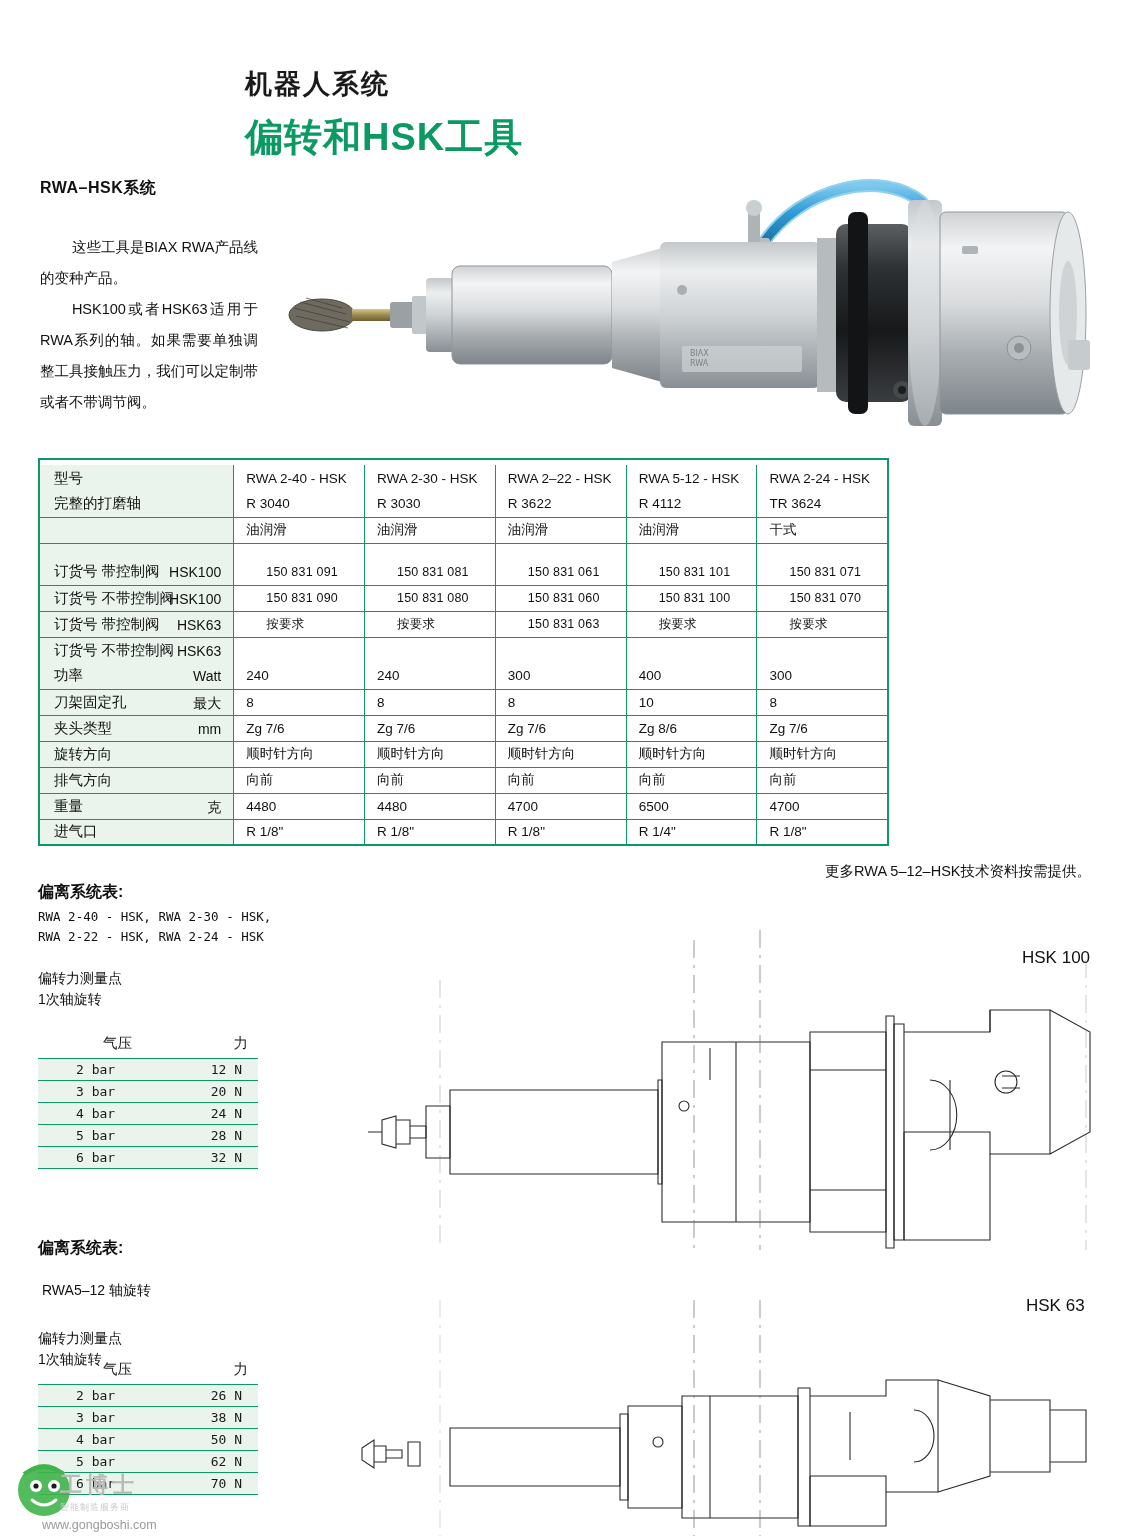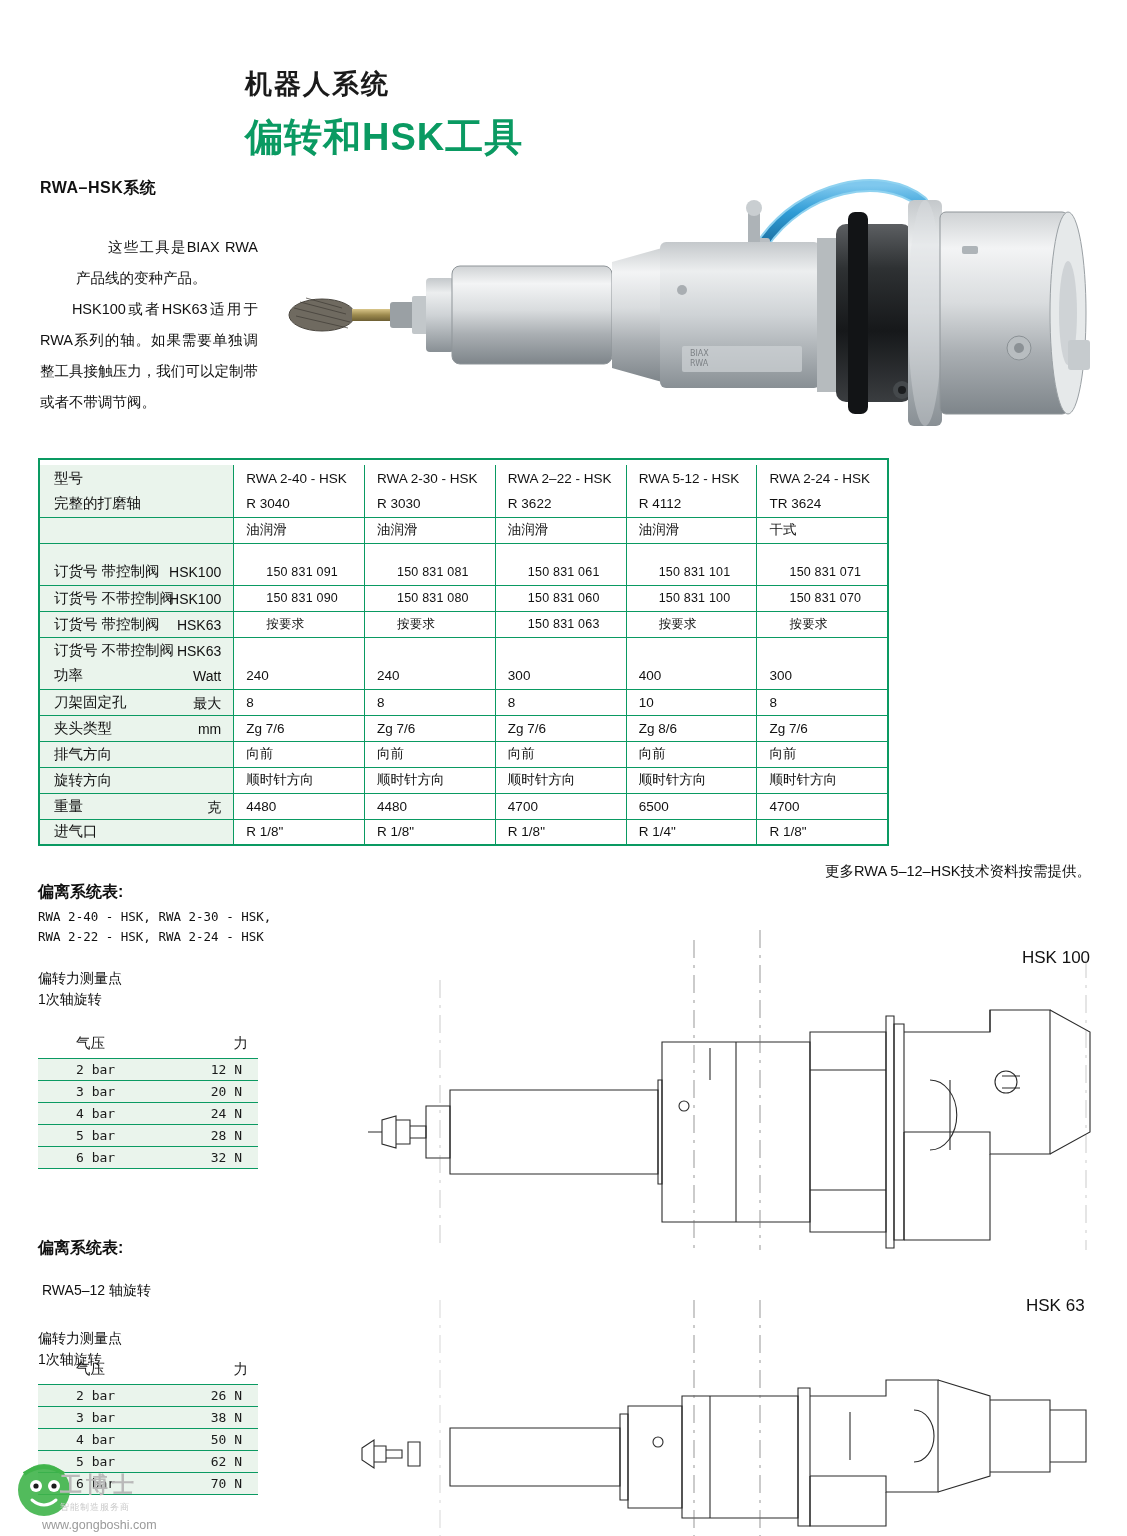--- a/index.html
+++ b/index.html
@@ -43,21 +43,21 @@
   .intro {
     position: absolute;
     left: 40px; top: 232px;
     width: 218px;
     font-size: 14.5px;
     line-height: 31px;
     color: #111;
     text-align: justify;
   }
   .intro p { margin: 0; }
-  .intro p.first { text-indent: 2.2em; margin-left: 36px; }
+  .intro p.first { text-indent: 2.2em; }
   .intro p.second { text-indent: 2.2em; }
 
   
   .photo {
     position: absolute;
     left: 262px; top: 150px;
     width: 840px; height: 300px;
   }
 
   
@@ -138,21 +138,21 @@
     border-collapse: collapse;
     font-family: "DejaVu Sans Mono", monospace;
     font-size: 13px;
   }
   .dtable th {
     font-weight: normal;
     font-size: 14.5px;
     font-family: "Liberation Sans", sans-serif;
     padding: 2px 10px 5px 10px;
     border-bottom: 1.5px solid #0a9a62;
-    text-align: left;
+    text-align: center;
   }
   .dtable th.r { text-align: right; }
   .dtable td {
     padding: 3px 16px;
     border-bottom: 1px solid #0a9a62;
     background: #eaf4ec;
   }
   .dtable td.r { text-align: right; }
 
   
@@ -386,35 +386,35 @@
     <tr class="rule">
       <td class="lbl"><span>夹头类型</span><span class="unit">mm</span></td>
       <td class="val">Zg 7/6</td>
       <td class="val">Zg 7/6</td>
       <td class="val">Zg 7/6</td>
       <td class="val">Zg 8/6</td>
       <td class="val">Zg 7/6</td>
     </tr>
 
     <tr class="rule">
+      <td class="lbl"><span>旋转方向</span><span class="unit"></span></td>
+      <td class="val">顺时针方向</td>
+      <td class="val">顺时针方向</td>
+      <td class="val">顺时针方向</td>
+      <td class="val">顺时针方向</td>
+      <td class="val">顺时针方向</td>
+    </tr>
+
+    <tr class="rule">
       <td class="lbl"><span>排气方向</span><span class="unit"></span></td>
       <td class="val">向前</td>
       <td class="val">向前</td>
       <td class="val">向前</td>
       <td class="val">向前</td>
       <td class="val">向前</td>
-    </tr>
-
-    <tr class="rule">
-      <td class="lbl"><span>旋转方向</span><span class="unit"></span></td>
-      <td class="val">顺时针方向</td>
-      <td class="val">顺时针方向</td>
-      <td class="val">顺时针方向</td>
-      <td class="val">顺时针方向</td>
-      <td class="val">顺时针方向</td>
     </tr>
 
     <tr class="rule">
       <td class="lbl"><span>重量</span><span class="unit">克</span></td>
       <td class="val">4480</td>
       <td class="val">4480</td>
       <td class="val">4700</td>
       <td class="val">6500</td>
       <td class="val">4700</td>
     </tr>

